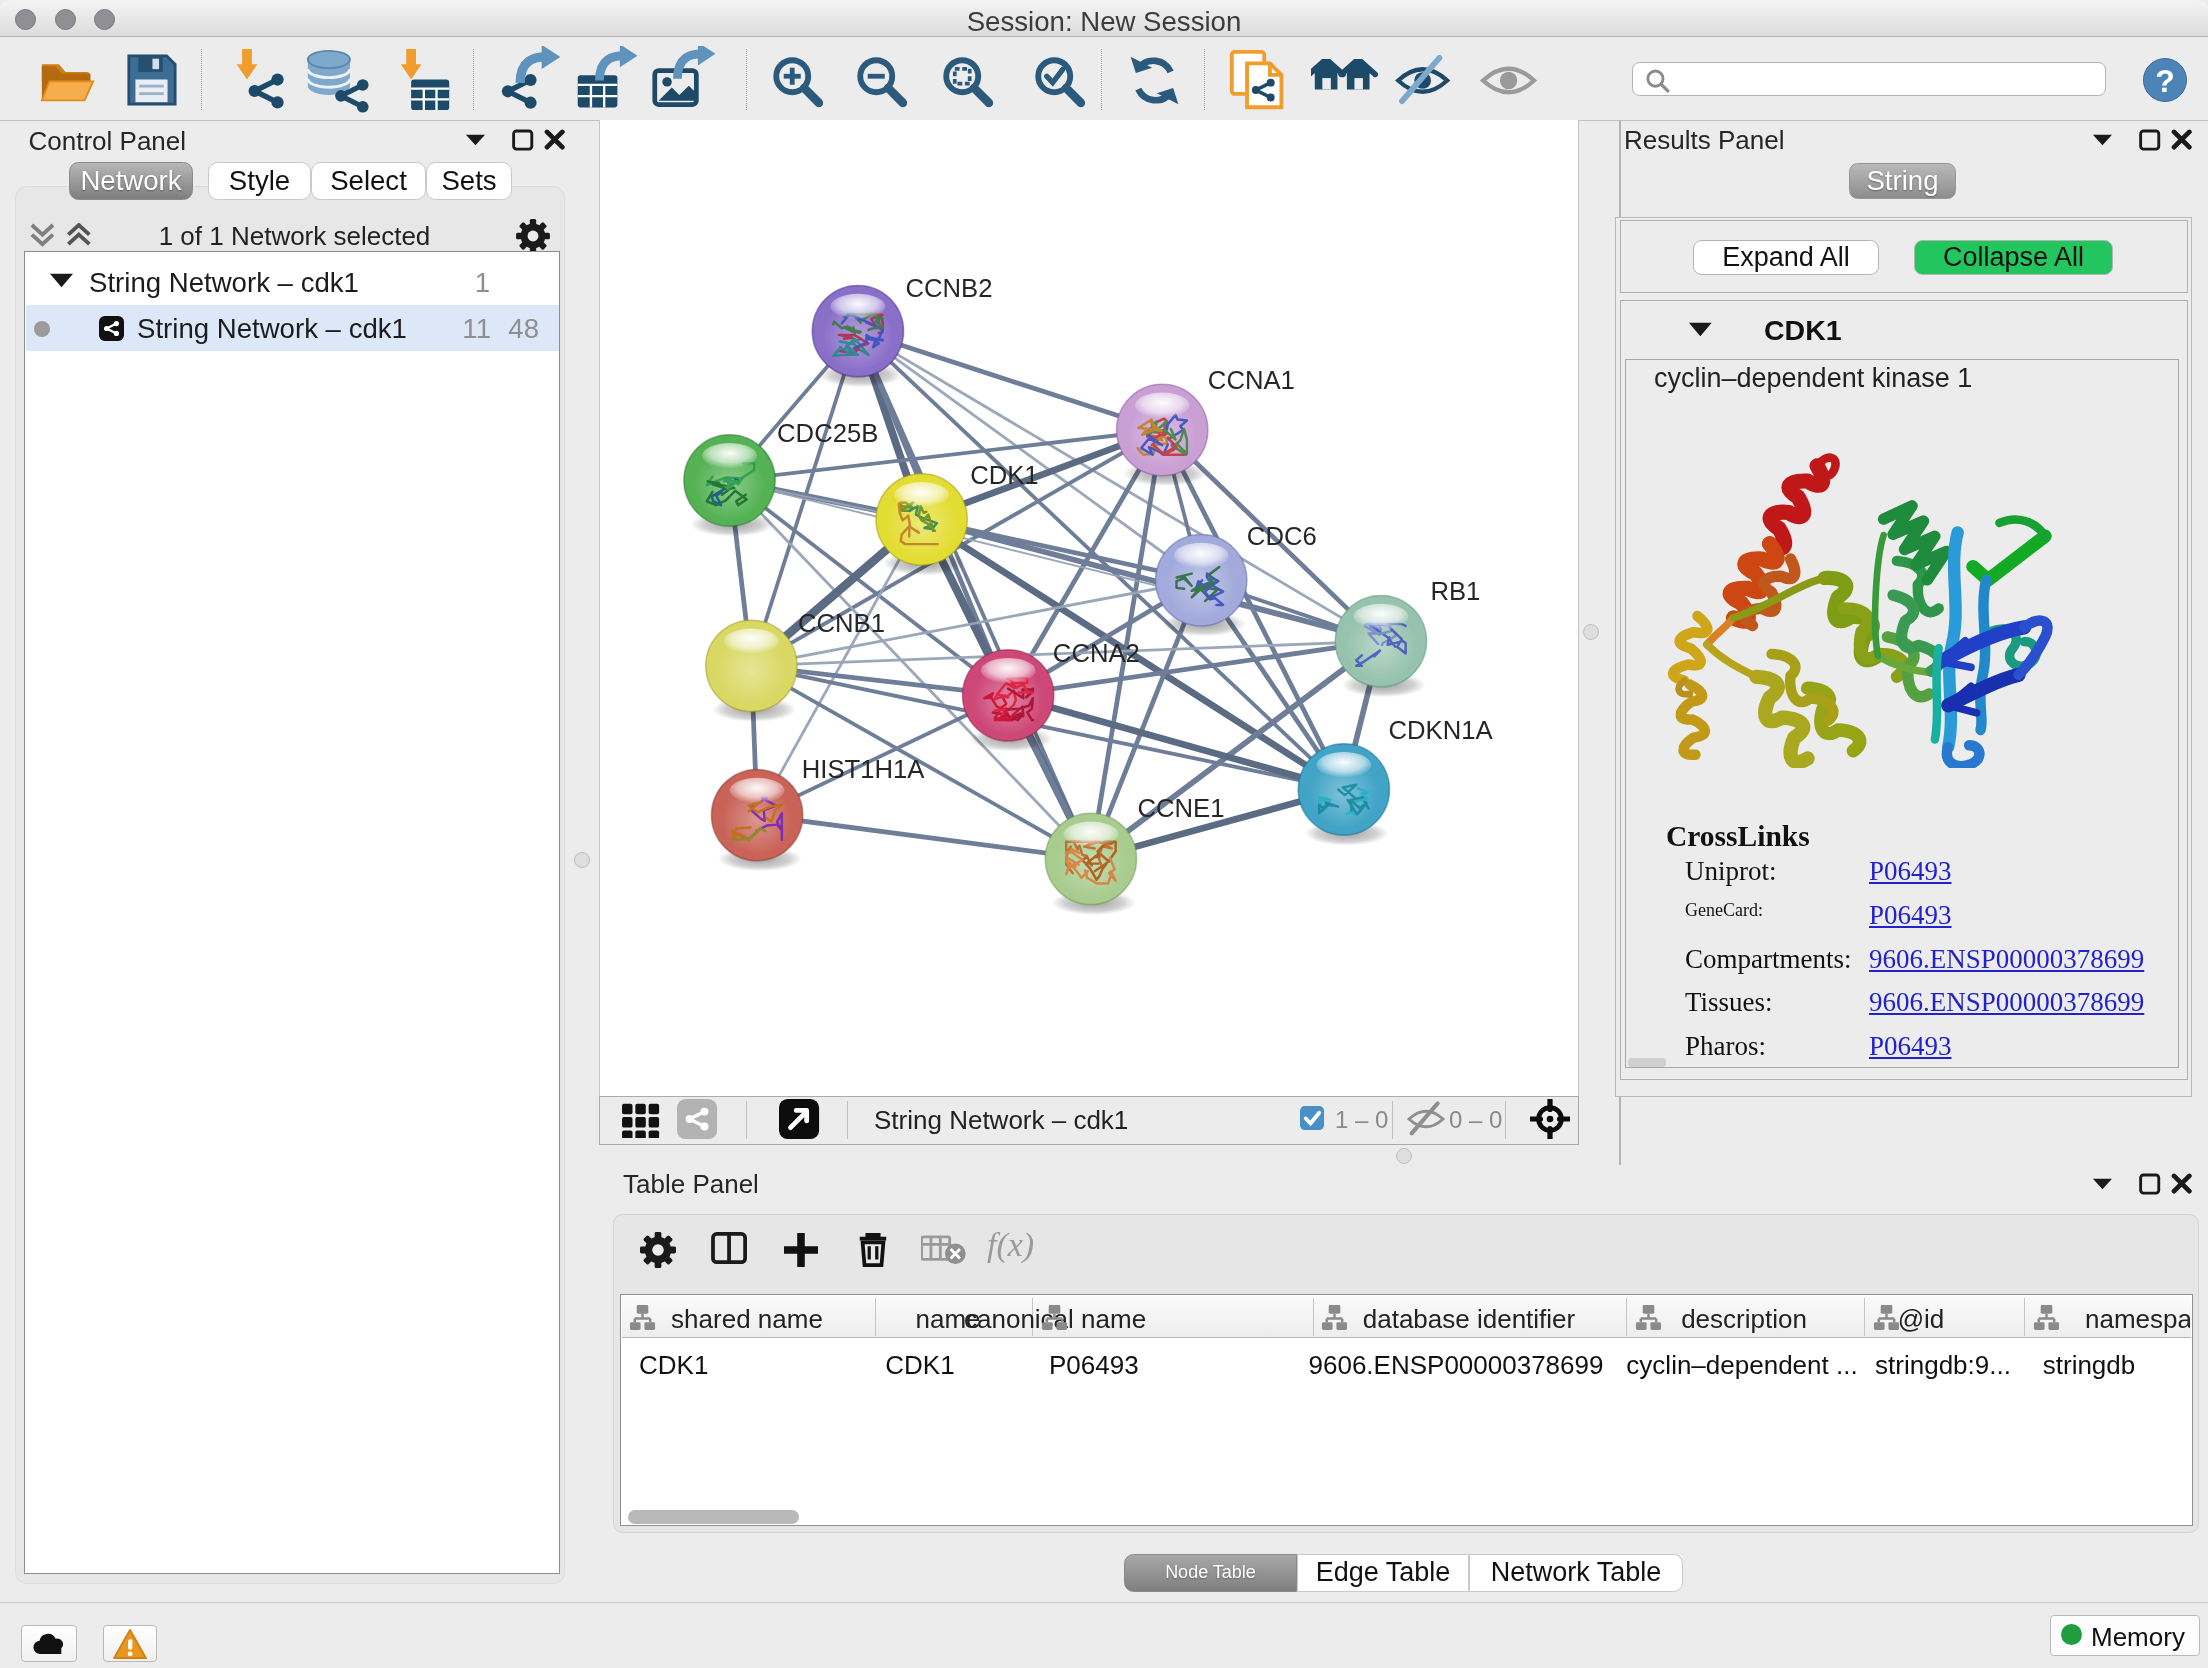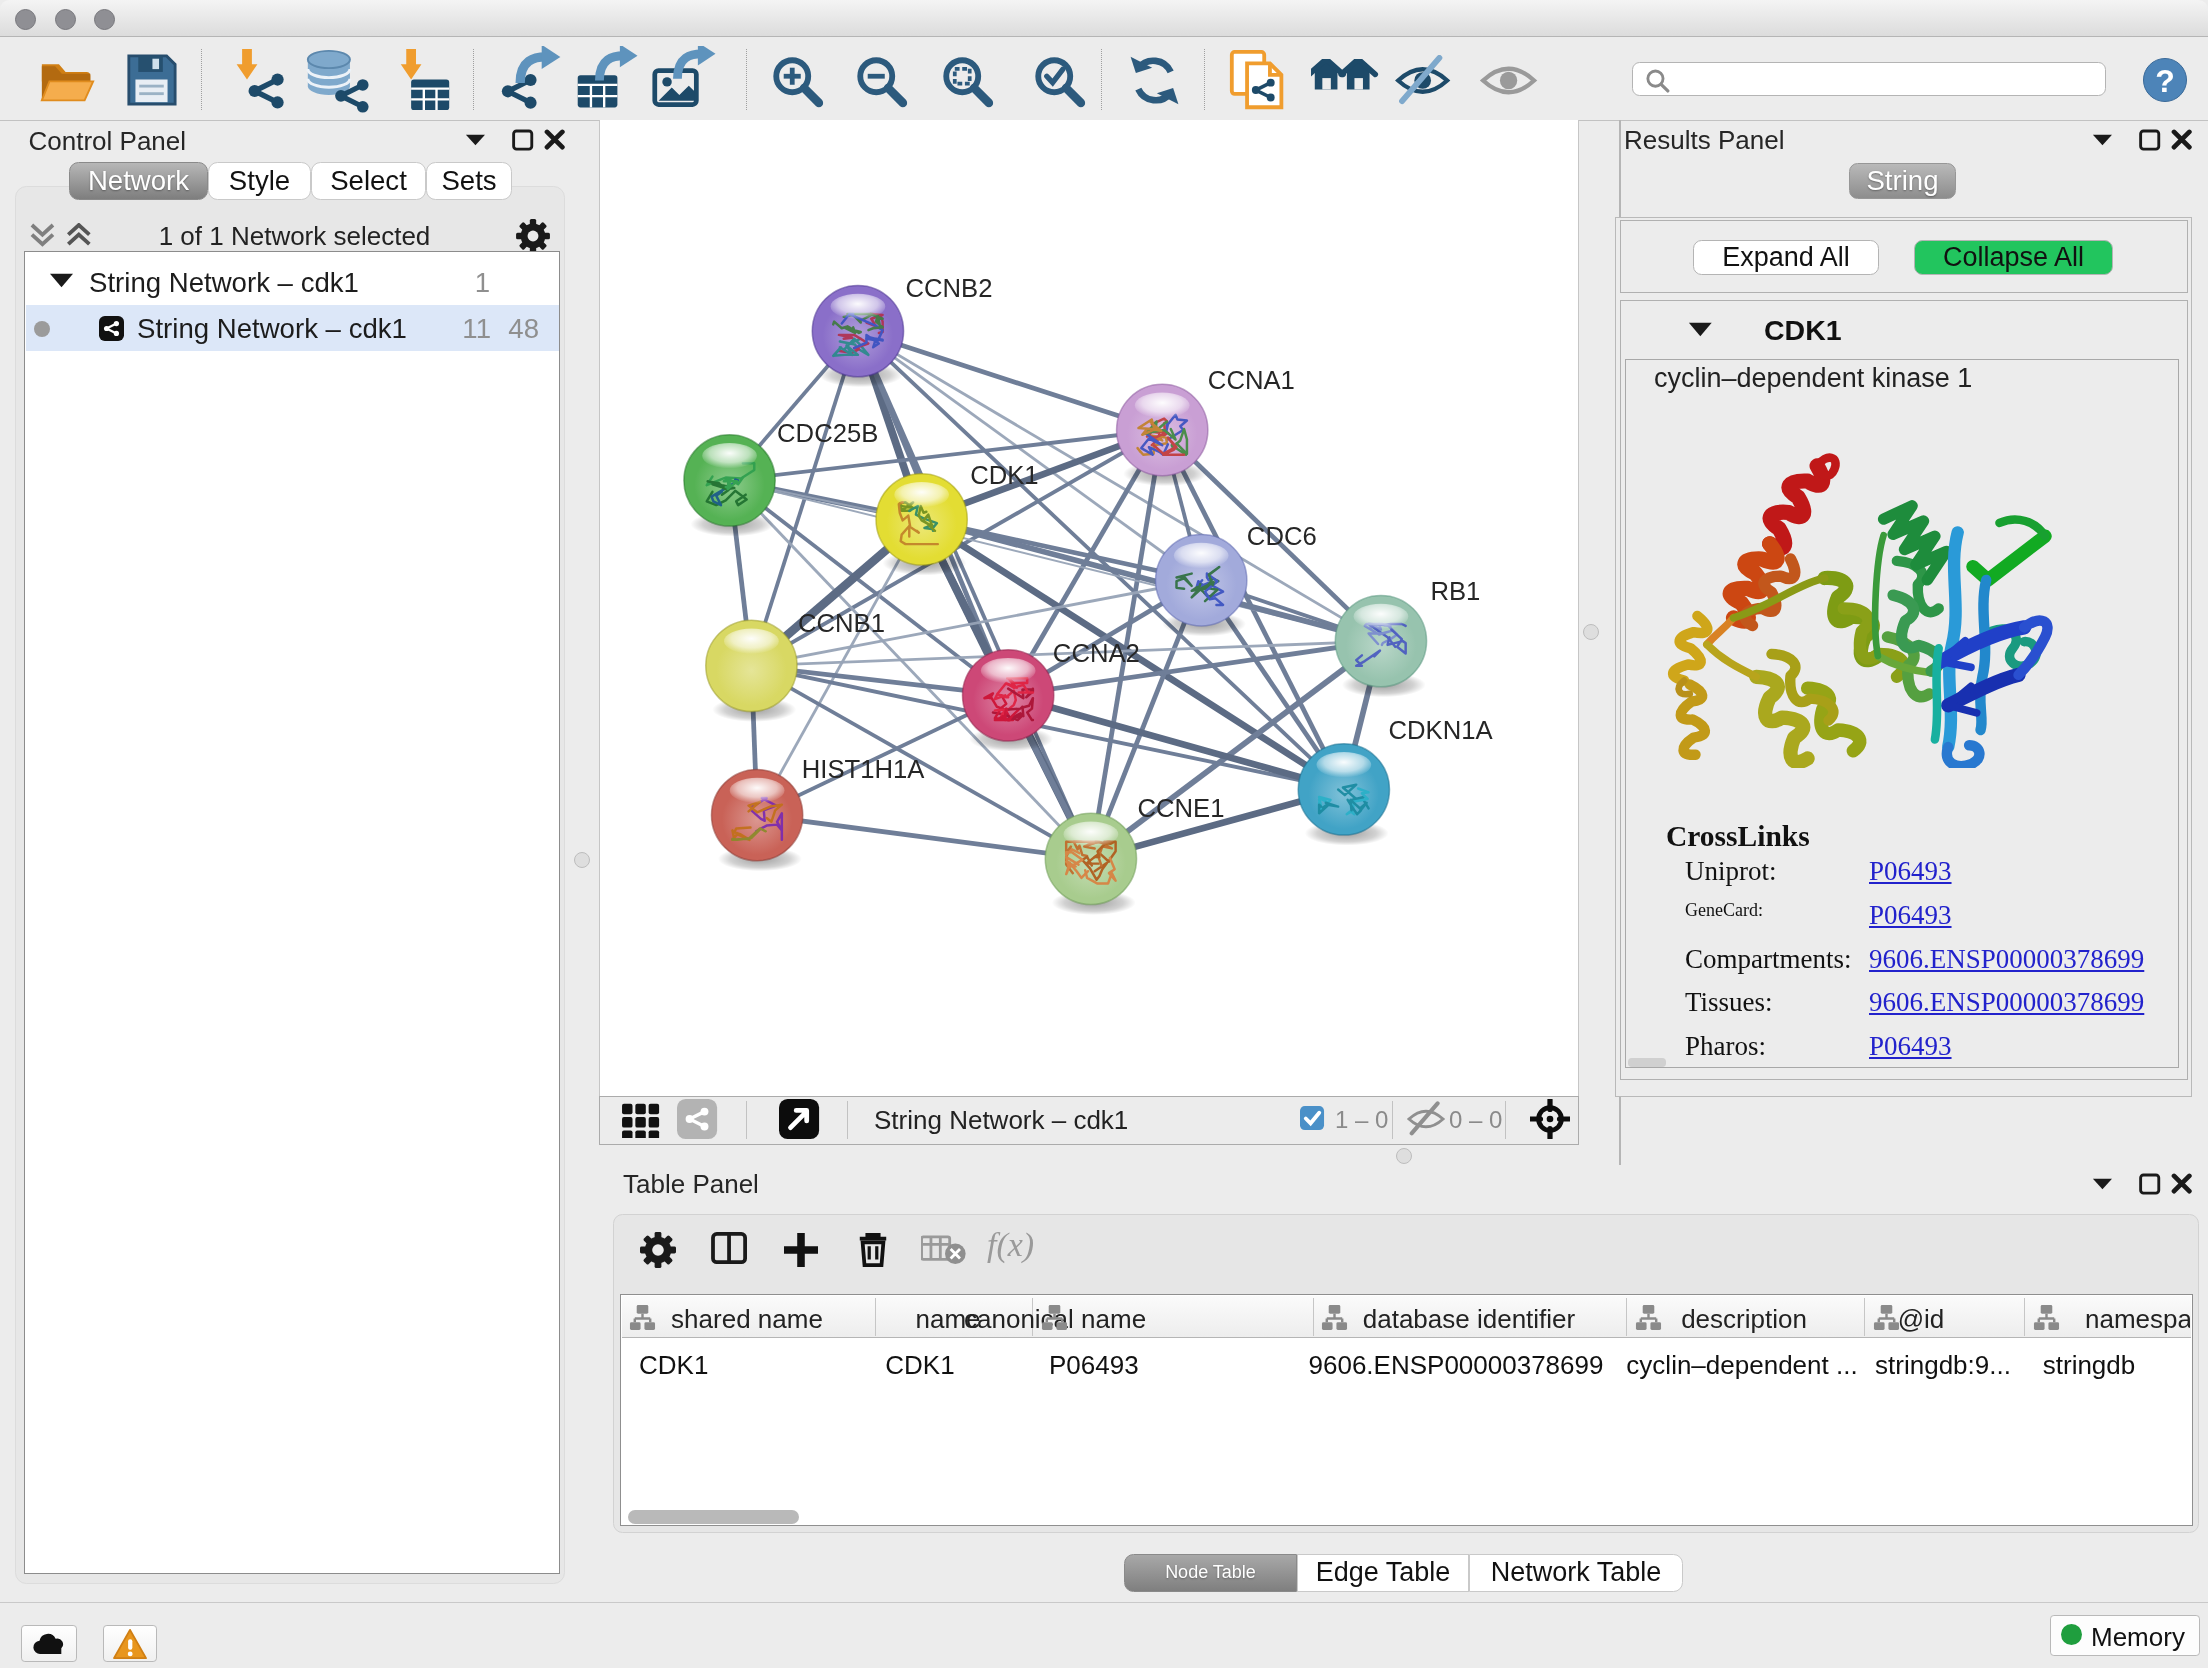--- a/index.html
+++ b/index.html
@@ -6,20 +6,21 @@
 div{line-height:normal}
 #win{position:relative;width:2208px;height:1668px;overflow:hidden;box-shadow:inset 0 0 0 1px #c0c0c0}
 </style></head>
 <body>
 <div id="win">
 <div style="position:absolute;left:0;top:0;width:2208px;height:1668px;background:#ececec"></div>
     <div style="position:absolute;left:0;top:0;width:2208px;height:36px;background:linear-gradient(#f4f4f4,#dcdcdc);border-bottom:1px solid #b5b5b5;border-radius:9.5px 9.5px 0 0"></div>
     <div style="position:absolute;left:15px;top:8.6px;width:21px;height:21px;border-radius:50%;background:#8f8f94;border:1px solid #77777c;box-sizing:border-box"></div>
     <div style="position:absolute;left:55px;top:8.6px;width:21px;height:21px;border-radius:50%;background:#8f8f94;border:1px solid #77777c;box-sizing:border-box"></div>
     <div style="position:absolute;left:94px;top:8.6px;width:21px;height:21px;border-radius:50%;background:#8f8f94;border:1px solid #77777c;box-sizing:border-box"></div>
+    <div style="position:absolute;left:0;top:5.7px;width:2208px;text-align:center;font-size:27.6px;color:#3c3c3c">Session: New Session</div>
     <div style="position:absolute;left:0;top:37px;width:2208px;height:83px;background:#ececec;border-bottom:1px solid #c2c2c2"></div>
     <div style="position:absolute;left:201px;top:49px;width:0;height:61px;border-left:1.9px dotted #9f9f9f"></div>
     <div style="position:absolute;left:473px;top:49px;width:0;height:61px;border-left:1.9px dotted #9f9f9f"></div>
     <div style="position:absolute;left:746px;top:49px;width:0;height:61px;border-left:1.9px dotted #9f9f9f"></div>
     <div style="position:absolute;left:1101px;top:49px;width:0;height:61px;border-left:1.9px dotted #9f9f9f"></div>
     <div style="position:absolute;left:1204px;top:49px;width:0;height:61px;border-left:1.9px dotted #9f9f9f"></div>
     <svg style="position:absolute;left:38px;top:51px" width="59" height="57" viewBox="0 0 62 60">
       <path d="M 4,14 h 18 l 7,8 h 22 a 4,4 0 0 1 4,4 v 6 h -51 z" fill="#d07f14"></path>
       <path d="M 4,52 V 16 h 14 l 7,8 h 30 v 8 h -38 z" fill="#b36a10"></path>
       <path d="M 12,32 h 46 l -9,20 h -45 z" fill="#f5ad4d"></path>
@@ -147,21 +148,21 @@
     </svg>
     <div style="position:absolute;left:2143px;top:58px;width:44px;height:44px;border-radius:50%;background:#4d84b8;border:1.9px solid #3a6a99;box-sizing:border-box"></div>
     <div style="position:absolute;left:2143px;top:63px;width:44px;text-align:center;font-size:32px;font-weight:bold;color:#fff">?</div>
     <div style="position:absolute;left:28.5px;top:126px;font-size:26px;color:#262626">Control Panel</div>
     <svg style="position:absolute;left:464px;top:129px" width="105" height="23" viewBox="0 0 110 24">
       <path d="M 2,6 L 22,6 L 12,17 Z" fill="#1a1a1a"></path>
       <rect x="52" y="2" width="19" height="19" rx="3" fill="none" stroke="#1a1a1a" stroke-width="3"></rect>
       <path d="M 87,3 L 103,19 M 103,3 L 87,19" stroke="#1a1a1a" stroke-width="5" stroke-linecap="round"></path>
     </svg>
     <div style="position:absolute;left:15px;top:186px;width:550px;height:1398px;background:#e7e7e7;border:1px solid #dcdcdc;border-radius:11.4px;box-sizing:border-box"></div>
-    <div style="position:absolute;left:69px;top:162px;width:139px;height:38px;background:linear-gradient(#b7b7b7,#7e7e7e);color:#fff;border:1px solid #8a8a8a;text-shadow:0 1px 1.9px rgba(0,0,0,0.35);border-radius:9.5px;box-sizing:border-box;text-align:center;font-size:27.6px;line-height:36px">Network</div>
+    <div style="position:absolute;left:69px;top:162px;width:124px;height:38px;background:linear-gradient(#b7b7b7,#7e7e7e);color:#fff;border:1px solid #8a8a8a;text-shadow:0 1px 1.9px rgba(0,0,0,0.35);border-radius:9.5px;box-sizing:border-box;text-align:center;font-size:27.6px;line-height:36px">Network</div>
     <div style="position:absolute;left:208px;top:162px;width:103px;height:38px;background:#fff;color:#111;border:1px solid #c9c9c9;border-radius:9.5px;box-sizing:border-box;text-align:center;font-size:27.6px;line-height:36px">Style</div>
     <div style="position:absolute;left:311px;top:162px;width:115px;height:38px;background:#fff;color:#111;border:1px solid #c9c9c9;border-radius:9.5px;box-sizing:border-box;text-align:center;font-size:27.6px;line-height:36px">Select</div>
     <div style="position:absolute;left:426px;top:162px;width:86px;height:38px;background:#fff;color:#111;border:1px solid #c9c9c9;border-radius:9.5px;box-sizing:border-box;text-align:center;font-size:27.6px;line-height:36px">Sets</div>
     <svg style="position:absolute;left:30px;top:223px" width="67" height="27" viewBox="0 0 70 28">
       <path d="M 2,2 l 11,10 11,-10 M 2,12 l 11,10 11,-10" stroke="#7f7f7f" stroke-width="4" fill="none"></path>
       <path d="M 40,12 l 11,-10 11,10 M 40,22 l 11,-10 11,10" stroke="#555" stroke-width="4" fill="none"></path>
     </svg>
     <div style="position:absolute;left:95px;top:221px;width:399px;text-align:center;font-size:26px;color:#222">1 of 1 Network selected</div>
     <svg style="position:absolute;left:516px;top:219px" width="34" height="34" viewBox="0 0 36 36">
       <rect x="-3.36" y="-17.92" width="6.72" height="7.36" rx="1.6" fill="#1a1a1a" transform="translate(18,18) rotate(0)"></rect>

